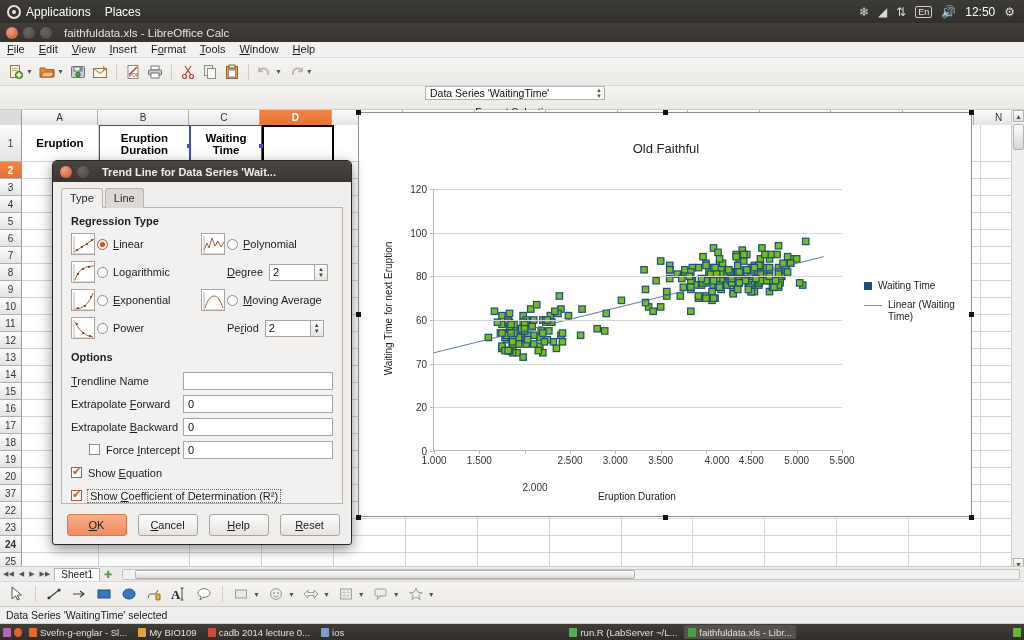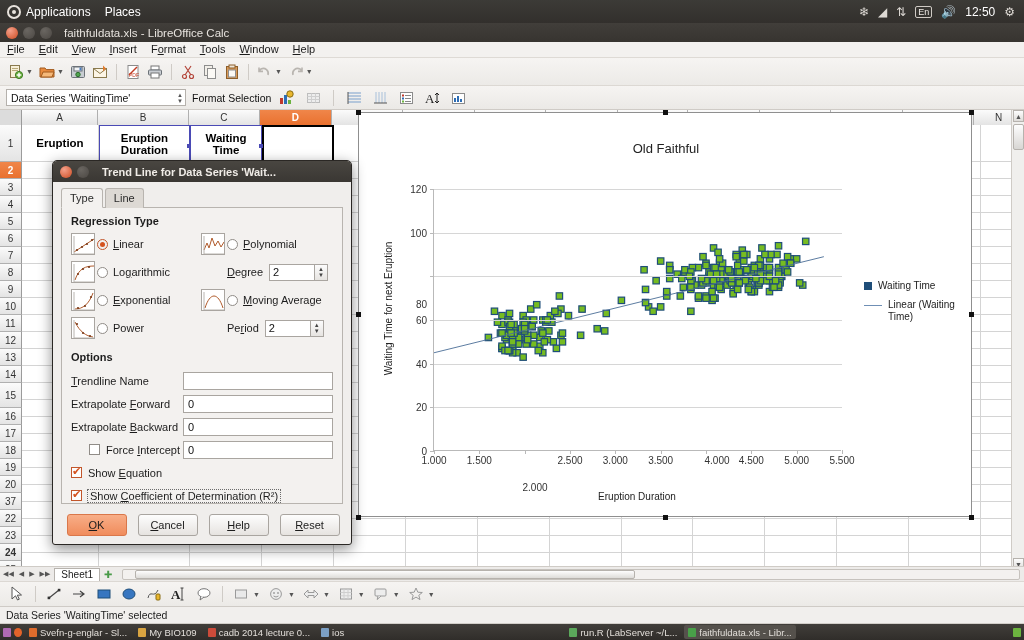--- a/index.html
+++ b/index.html
@@ -57,21 +57,21 @@
 
   
   .toolbar1 {
     position: absolute; left: 0; top: 58px; width: 1024px; height: 28px;
     background: linear-gradient(#f6f4f2, #eceae7); border-bottom: 1px solid #dcd8d3;
     display: flex; align-items: center; padding-left: 6px; gap: 2px;
   }
   .toolbar2 {
     position: absolute; left: 0; top: 86px; width: 1024px; height: 24px;
     background: linear-gradient(#f6f4f2, #ebe9e6); border-bottom: 1px solid #cfcbc6;
-    display: flex; align-items: center; padding-left: 6px; gap: 6px;
+    display: flex; align-items: center; padding-left: 6px; gap: 6px; flex-direction: column;
   }
   .tb-ico {
     width: 20px; height: 20px; border-radius: 2px;
     display: inline-flex; align-items: center; justify-content: center;
     font-size: 12px; color: #444;
   }
   .tb-sep { width: 1px; height: 16px; background: #cfcbc6; margin: 0 4px; }
   .tb-arrow { font-size: 7px; color: #555; margin-left: -2px; margin-right: 2px; }
 
   .series-combo {
@@ -517,21 +517,21 @@
         <div class="rowhdr" style="height: 17px;">5</div>
         <div class="rowhdr" style="height: 17px;">6</div>
         <div class="rowhdr" style="height: 17px;">7</div>
         <div class="rowhdr" style="height: 17px;">8</div>
         <div class="rowhdr" style="height: 17px;">9</div>
         <div class="rowhdr" style="height: 17px;">10</div>
         <div class="rowhdr" style="height: 17px;">11</div>
         <div class="rowhdr" style="height: 17px;">12</div>
         <div class="rowhdr" style="height: 17px;">13</div>
         <div class="rowhdr" style="height: 17px;">14</div>
-        <div class="rowhdr" style="height: 25px;">15</div>
+        <div class="rowhdr" style="height: 17px;">15</div>
         <div class="rowhdr" style="height: 17px;">16</div>
         <div class="rowhdr" style="height: 17px;">17</div>
         <div class="rowhdr" style="height: 17px;">18</div>
         <div class="rowhdr" style="height: 17px;">19</div>
         <div class="rowhdr" style="height: 17px;">20</div>
         <div class="rowhdr" style="height: 17px;">37</div>
         <div class="rowhdr" style="height: 17px;">22</div>
         <div class="rowhdr" style="height: 17px;">23</div>
         <div class="rowhdr" style="height: 17px; font-weight: bold;">24</div>
         <div class="rowhdr" style="height: 17px;">25</div>
@@ -1226,27 +1226,27 @@
           <rect x="311.14" y="97.23" width="6.4" height="6.4" fill="#76bc21" stroke="#1f4e79" stroke-width="1.2"></rect>
           <line x1="0" y1="163.75" x2="389.8666666666666" y2="67.68333333333334" stroke="#4a6d96" stroke-width="0.9"></line>
         </svg>
     <div class="ytick-mark" style="top: 262px;"></div>
         <div class="ytick" style="top: 262px;">0</div>
         <div class="gl" style="top: 218.333px;"></div>
         <div class="ytick-mark" style="top: 218.333px;"></div>
         <div class="ytick" style="top: 218.333px;">20</div>
         <div class="gl" style="top: 174.667px;"></div>
         <div class="ytick-mark" style="top: 174.667px;"></div>
-        <div class="ytick" style="top: 174.667px;">40</div>
+        <div class="ytick" style="top: 174.667px;">70</div>
         <div class="gl" style="top: 131px;"></div>
         <div class="ytick-mark" style="top: 131px;"></div>
         <div class="ytick" style="top: 131px;">60</div>
         <div class="gl" style="top: 87.3333px;"></div>
         <div class="ytick-mark" style="top: 87.3333px;"></div>
-        <div class="ytick" style="top: 87.3333px; margin-top: 28px;">80</div>
+        <div class="ytick" style="top: 87.3333px;">80</div>
         <div class="gl" style="top: 43.6667px;"></div>
         <div class="ytick-mark" style="top: 43.6667px;"></div>
         <div class="ytick" style="top: 43.6667px;">100</div>
         <div class="gl" style="top: 0px;"></div>
         <div class="ytick-mark" style="top: 0px;"></div>
         <div class="ytick" style="top: 0px;">120</div>
         <div class="xtick-mark" style="left: 0px;"></div>
         <div class="xtick" style="left: 0px;">1.000</div>
         <div class="xtick-mark" style="left: 45.3333px;"></div>
         <div class="xtick" style="left: 45.3333px;">1.500</div>

